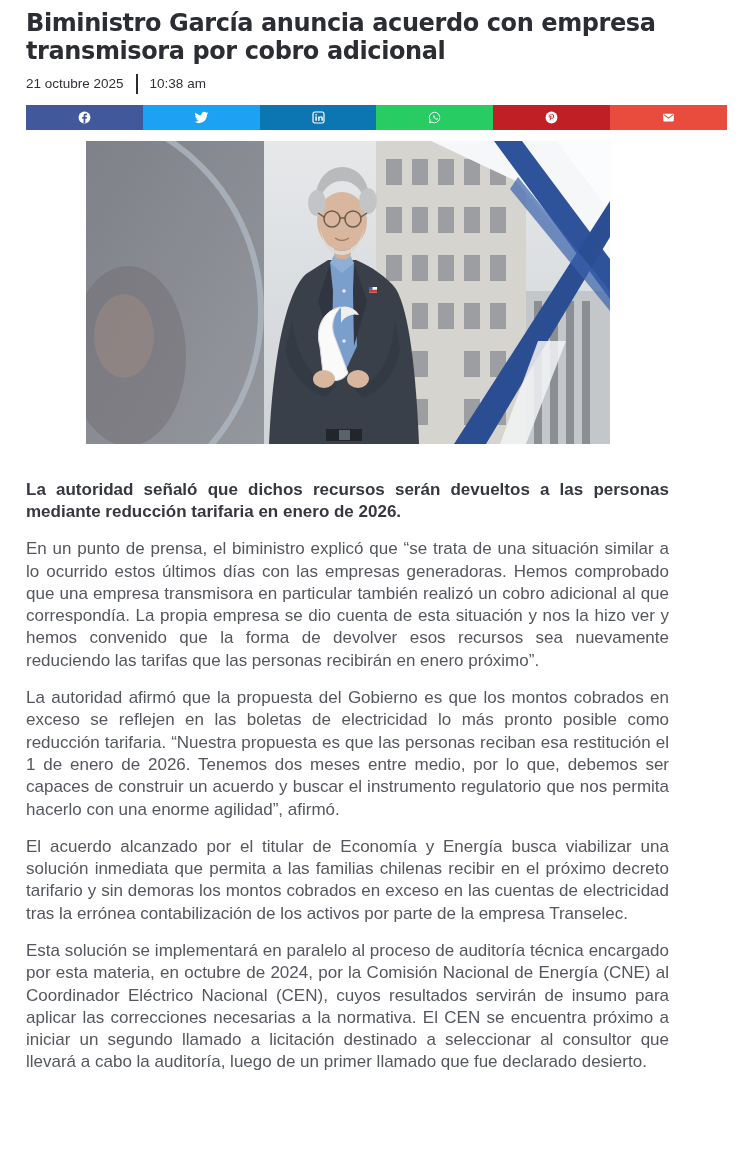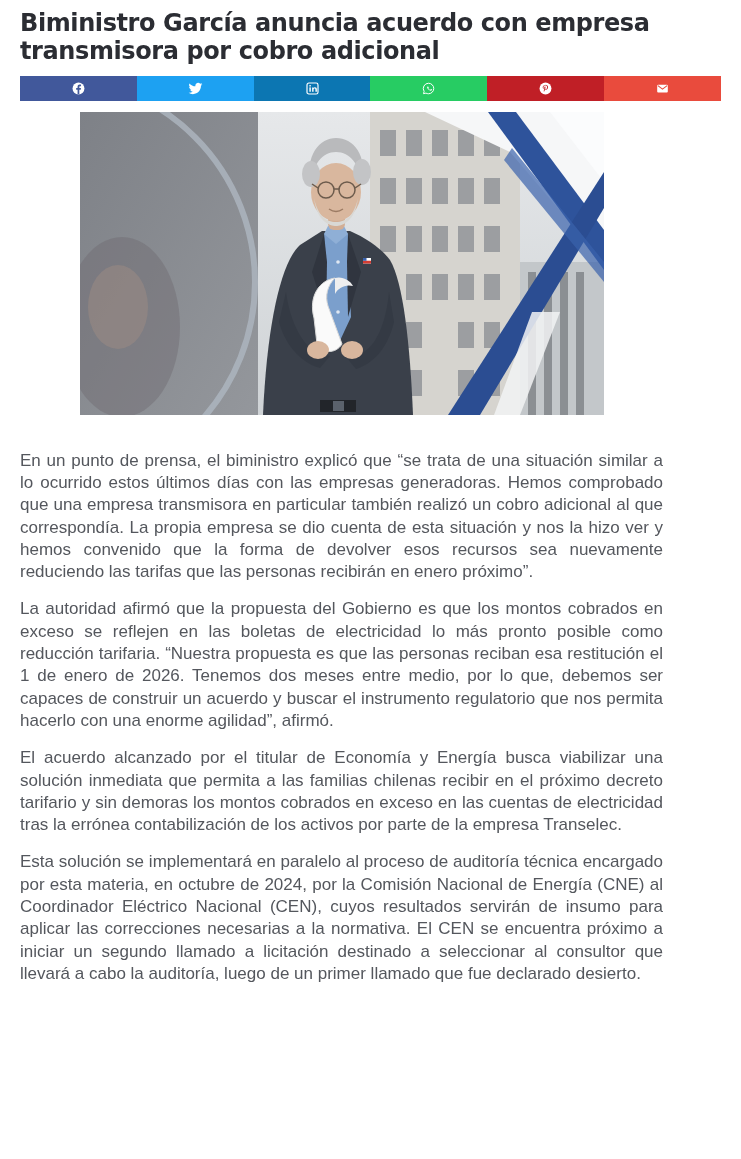--- a/index.html
+++ b/index.html
@@ -2,21 +2,21 @@
 <html><head>
 <meta charset="utf-8">
 <style>
   * { box-sizing: border-box; margin: 0; padding: 0; }
   html, body { background: #ffffff; }
   body {
     width: 741px; height: 1159px;
     font-family: "Liberation Sans", sans-serif;
     overflow: hidden;
   }
-  .page { padding: 10px 20px 0 20px; width: 683px; }
+  .page { padding: 10px 20px 0 20px; width: 683px; margin-left: 6px; }
 
   
   h1.article-title {
     font-family: "DejaVu Sans", sans-serif;
     font-weight: bold;
     font-size: 24px;
     line-height: 1.16;
     letter-spacing: -0.4px;
     color: #2b2d33;
     padding-right: 4px;
@@ -77,20 +77,25 @@
     margin-bottom: 15px;
   }
 </style>
 </head>
 <body>
 
 <div class="page">
 
   <h1 class="article-title">Biministro García anuncia acuerdo con empresa transmisora por cobro adicional</h1>
 
+  <div class="meta">
+    <span>21 octubre 2025</span>
+    <span class="sep"></span>
+    <span>10:38 am</span>
+  </div>
 
   <div class="share-row">
 
     <a class="share-btn" style="background-color: rgb(65, 88, 155); color: rgb(65, 88, 155);">
       <span>
         <svg viewBox="0 0 24 24">
           <circle cx="12" cy="12" r="9.5" fill="#ffffff"></circle>
           <path fill="currentColor" d="M13.3 21v-7h2.3l.35-2.7H13.3V9.6c0-.78.22-1.31 1.34-1.31h1.43V5.88c-.25-.03-1.1-.11-2.08-.11-2.06 0-3.47 1.26-3.47 3.57v1.96H8.25V14h2.27v7h2.78z"></path>
         </svg>
       </span>
@@ -257,19 +262,20 @@
         <ellipse cx="238" cy="238" rx="11" ry="9" fill="#d9b79e"></ellipse>
         <ellipse cx="272" cy="238" rx="11" ry="9" fill="#d9b79e"></ellipse>
 
         <rect x="240" y="288" width="36" height="12" fill="#22252a"></rect>
         <rect x="253" y="289" width="11" height="10" fill="#5b626c"></rect>
       </g>
     </svg>
   </figure>
 
   <div class="article-body">
+    <p class="lead">La autoridad señaló que dichos recursos serán devueltos a las personas mediante reducción tarifaria en enero de 2026.</p>
     <p>En un punto de prensa, el biministro explicó que “se trata de una situación similar a lo ocurrido estos últimos días con las empresas generadoras. Hemos comprobado que una empresa transmisora en particular también realizó un cobro adicional al que correspondía. La propia empresa se dio cuenta de esta situación y nos la hizo ver y hemos convenido que la forma de devolver esos recursos sea nuevamente reduciendo las tarifas que las personas recibirán en enero próximo”.</p>
     <p>La autoridad afirmó que la propuesta del Gobierno es que los montos cobrados en exceso se reflejen en las boletas de electricidad lo más pronto posible como reducción tarifaria. “Nuestra propuesta es que las personas reciban esa restitución el 1 de enero de 2026. Tenemos dos meses entre medio, por lo que, debemos ser capaces de construir un acuerdo y buscar el instrumento regulatorio que nos permita hacerlo con una enorme agilidad”, afirmó.</p>
     <p>El acuerdo alcanzado por el titular de Economía y Energía busca viabilizar una solución inmediata que permita a las familias chilenas recibir en el próximo decreto tarifario y sin demoras los montos cobrados en exceso en las cuentas de electricidad tras la errónea contabilización de los activos por parte de la empresa Transelec.</p>
     <p>Esta solución se implementará en paralelo al proceso de auditoría técnica encargado por esta materia, en octubre de 2024, por la Comisión Nacional de Energía (CNE) al Coordinador Eléctrico Nacional (CEN), cuyos resultados servirán de insumo para aplicar las correcciones necesarias a la normativa.  El CEN se encuentra próximo a iniciar un segundo llamado a licitación destinado a seleccionar al consultor que llevará a cabo la auditoría, luego de un primer llamado que fue declarado desierto.</p>
   </div>
 
 </div>
 
 </body></html>

